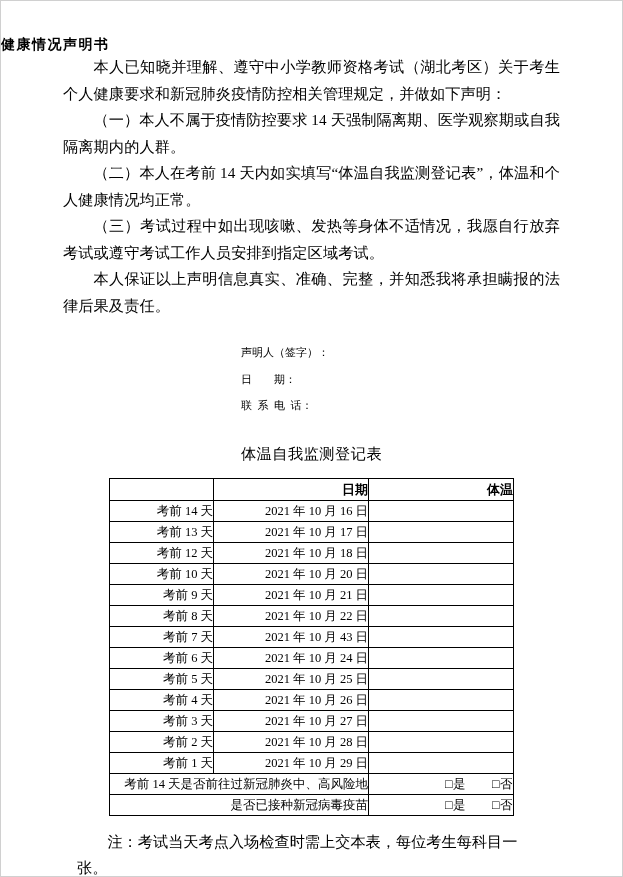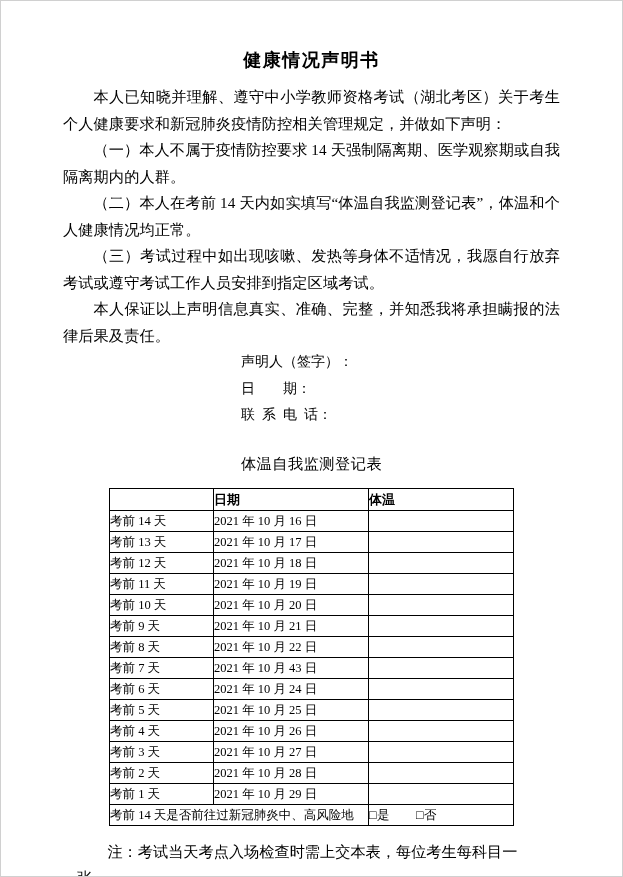--- a/index.html
+++ b/index.html
@@ -22,25 +22,24 @@
   }
   .inner {
     position: absolute;
     left: 0;
     top: 0;
     width: 621px;
     height: 875px;
   }
 
   .doc-title {
-    text-align: center;
-    font-size: 18px;
+    font-size: 14px;
     font-weight: bold;
     letter-spacing: 1.5px;
-    margin: 12px;
+    margin: 0;
     padding-top: 35px;
     font-family: "Liberation Serif", "DejaVu Serif", serif;
   }
 
   .body-text {
     margin: 0;
     padding: 0 62px 0 62px;
     font-size: 15.2px;
     line-height: 26.5px;
     text-align: justify;
@@ -50,23 +49,23 @@
   .para {
     text-indent: 2em;
     margin: 0;
   }
   .para.first {
     margin-top: 0;
   }
 
   .sign-block {
     padding-left: 240px;
-    font-size: 14px;
+    font-size: 11px;
     line-height: 26.5px;
-    margin-top: 0;
+    margin-top: 20px;
   }
   .sign-line {
     white-space: pre;
   }
 
   .table-caption {
     text-align: center;
     font-size: 15.2px;
     margin-top: 25px;
     letter-spacing: 0.5px;
@@ -76,21 +75,21 @@
     border-collapse: collapse;
     margin: 13px auto 0 auto;
     width: 404px;
     table-layout: fixed;
   }
   table.temp-table td,
   table.temp-table th {
     border: 1px solid #000000;
     font-size: 12.5px;
     font-weight: normal;
-    text-align: left;
+    text-align: right;
     height: 20px;
     padding: 0;
     line-height: 20px;
     font-family: "Liberation Serif", "DejaVu Serif", serif;
   }
   table.temp-table th {
     font-weight: bold;
     font-size: 13px;
     height: 21px;
     line-height: 21px;
@@ -164,25 +163,20 @@
           <td>考前 13 天</td>
           <td>2021 年 10 月 17 日</td>
           <td class="cell-empty"></td>
         </tr>
         <tr>
           <td>考前 12 天</td>
           <td>2021 年 10 月 18 日</td>
           <td class="cell-empty"></td>
         </tr>
         <tr>
-          <td>考前 11 天</td>
-          <td>2021 年 10 月 19 日</td>
-          <td class="cell-empty"></td>
-        </tr>
-        <tr>
           <td>考前 10 天</td>
           <td>2021 年 10 月 20 日</td>
           <td class="cell-empty"></td>
         </tr>
         <tr>
           <td>考前 9 天</td>
           <td>2021 年 10 月 21 日</td>
           <td class="cell-empty"></td>
         </tr>
         <tr>
@@ -223,19 +217,23 @@
         <tr>
           <td>考前 1 天</td>
           <td>2021 年 10 月 29 日</td>
           <td class="cell-empty"></td>
         </tr>
 
         <tr>
           <td class="q-cell" colspan="2">考前 14 天是否前往过新冠肺炎中、高风险地</td>
           <td class="opt-cell"><span>□是</span><span class="opt-gap"></span><span>□否</span></td>
         </tr>
+        <tr>
+          <td class="q-cell" colspan="2">是否已接种新冠病毒疫苗</td>
+          <td class="opt-cell"><span>□是</span><span class="opt-gap"></span><span>□否</span></td>
+        </tr>
       </tbody>
     </table>
 
     <div class="note">注：考试当天考点入场检查时需上交本表，每位考生每科目一张。</div>
 
   </div>
 </div>
 
 </body></html>

